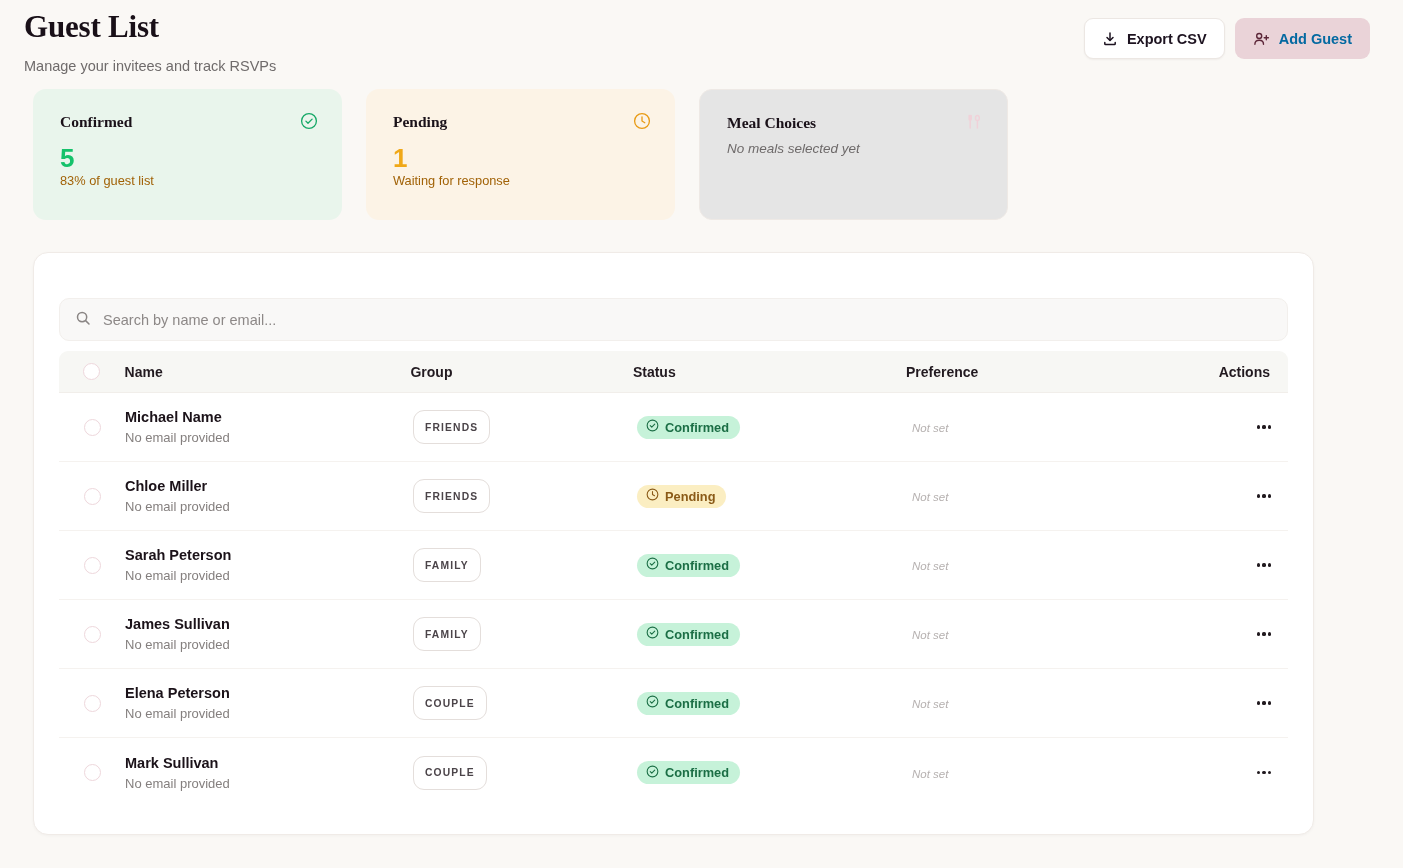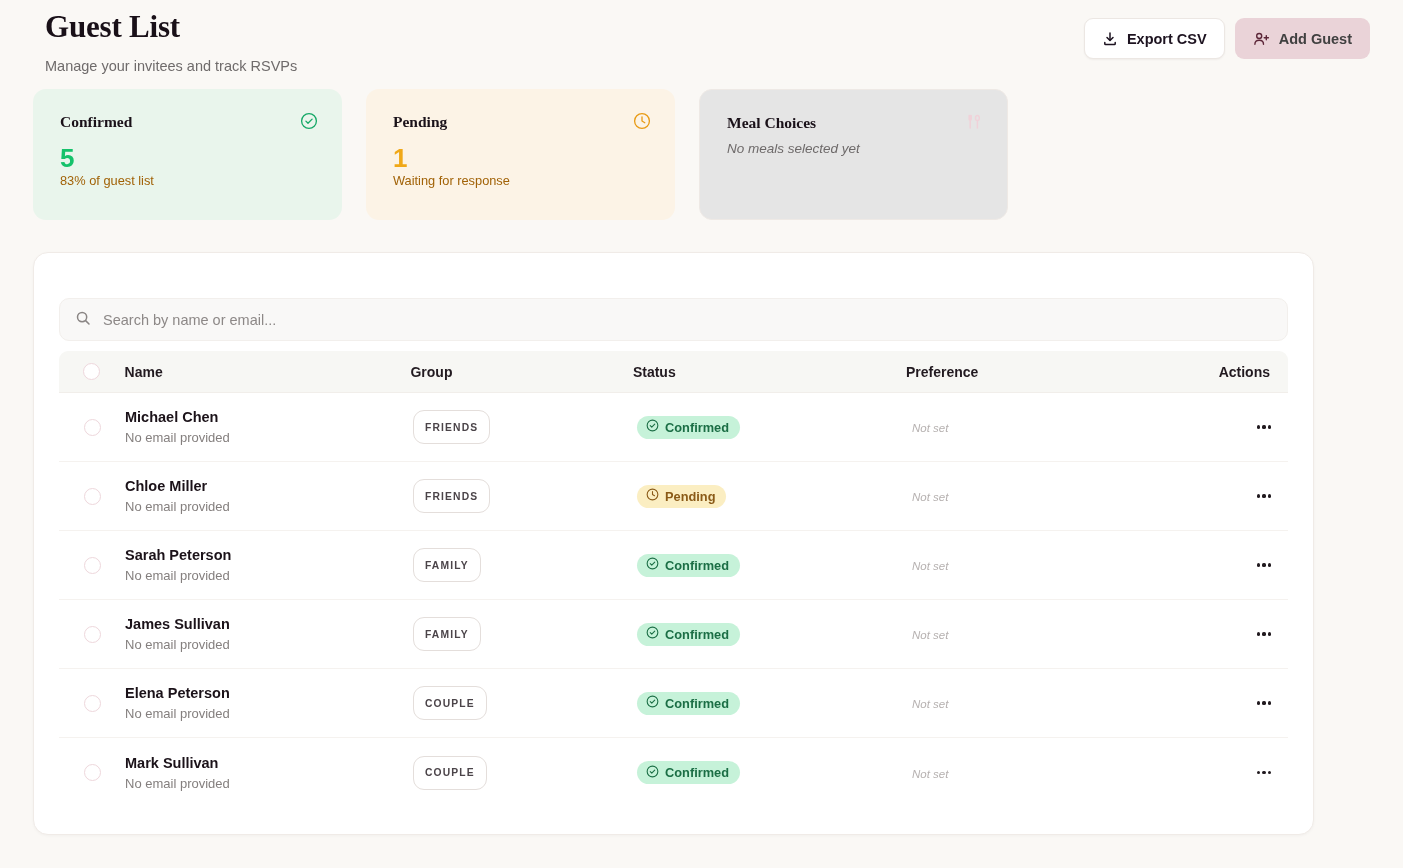--- a/index.html
+++ b/index.html
@@ -6,21 +6,21 @@
   html, body {
     width: 1403px; height: 868px;
     background: #faf8f5;
     font-family: "Liberation Sans", sans-serif;
     -webkit-font-smoothing: antialiased;
   }
   body { position: relative; overflow: hidden; }
 
   
   .page-header {
-    position: absolute; left: 45px; top: 8px; right: 33px; height: 62px;
+    position: absolute; left: 24px; top: 8px; right: 33px; height: 62px;
   }
   .page-title {
     font-family: "Liberation Serif", serif;
     font-size: 31px; font-weight: 700; color: #191018;
     letter-spacing: -0.2px; line-height: 38px;
   }
   .page-subtitle {
     font-size: 14.5px; color: #6f6b6b; margin-top: 10px; line-height: 20px;
   }
   .header-actions {
@@ -32,21 +32,21 @@
     height: 41px; padding: 0 17px; border-radius: 9px;
     font-size: 14.5px; font-weight: 600; cursor: pointer;
     border: 1px solid transparent; white-space: nowrap;
   }
   .btn-export {
     background: #ffffff; color: #1d1320;
     border-color: #ece7e3;
     box-shadow: 0 1px 2px rgba(30,20,15,.05);
   }
   .btn-add {
-    background: #ead3d8; color: #404040;
+    background: #ead3d8; color: #0369a1;
   }
   .btn svg { display: block; }
 
   
   .stats {
     position: absolute; left: 33px; top: 89px;
     display: flex; gap: 24px;
   }
   .stat-card {
     width: 309px; height: 131px;
@@ -252,21 +252,21 @@
         <span class="th right">Actions</span>
       </div>
     </div>
 
     <div id="rows">
         <div class="row">
           <div class="c-check">
             <span class="radio-circle"></span>
           </div>
           <div class="c-name">
-            <div class="guest-name">Michael Chen</div>
+            <div class="guest-name">Michael Name</div>
             <div class="guest-email">No email provided</div>
           </div>
           <div class="c-group"><span class="chip-group">FRIENDS</span></div>
           <div class="c-status"><span class="chip-status confirmed">
               <span><svg width="13" height="13" viewBox="0 0 18 18" fill="none" stroke="#1b6e45" stroke-width="1.5">
                   <circle cx="9" cy="9" r="7.4"></circle>
                   <path d="M5.9 9.1 8 11.2l4.1-4.1" stroke-linecap="round" stroke-linejoin="round"></path>
                 </svg></span>
               <span>Confirmed</span>
             </span></div>

